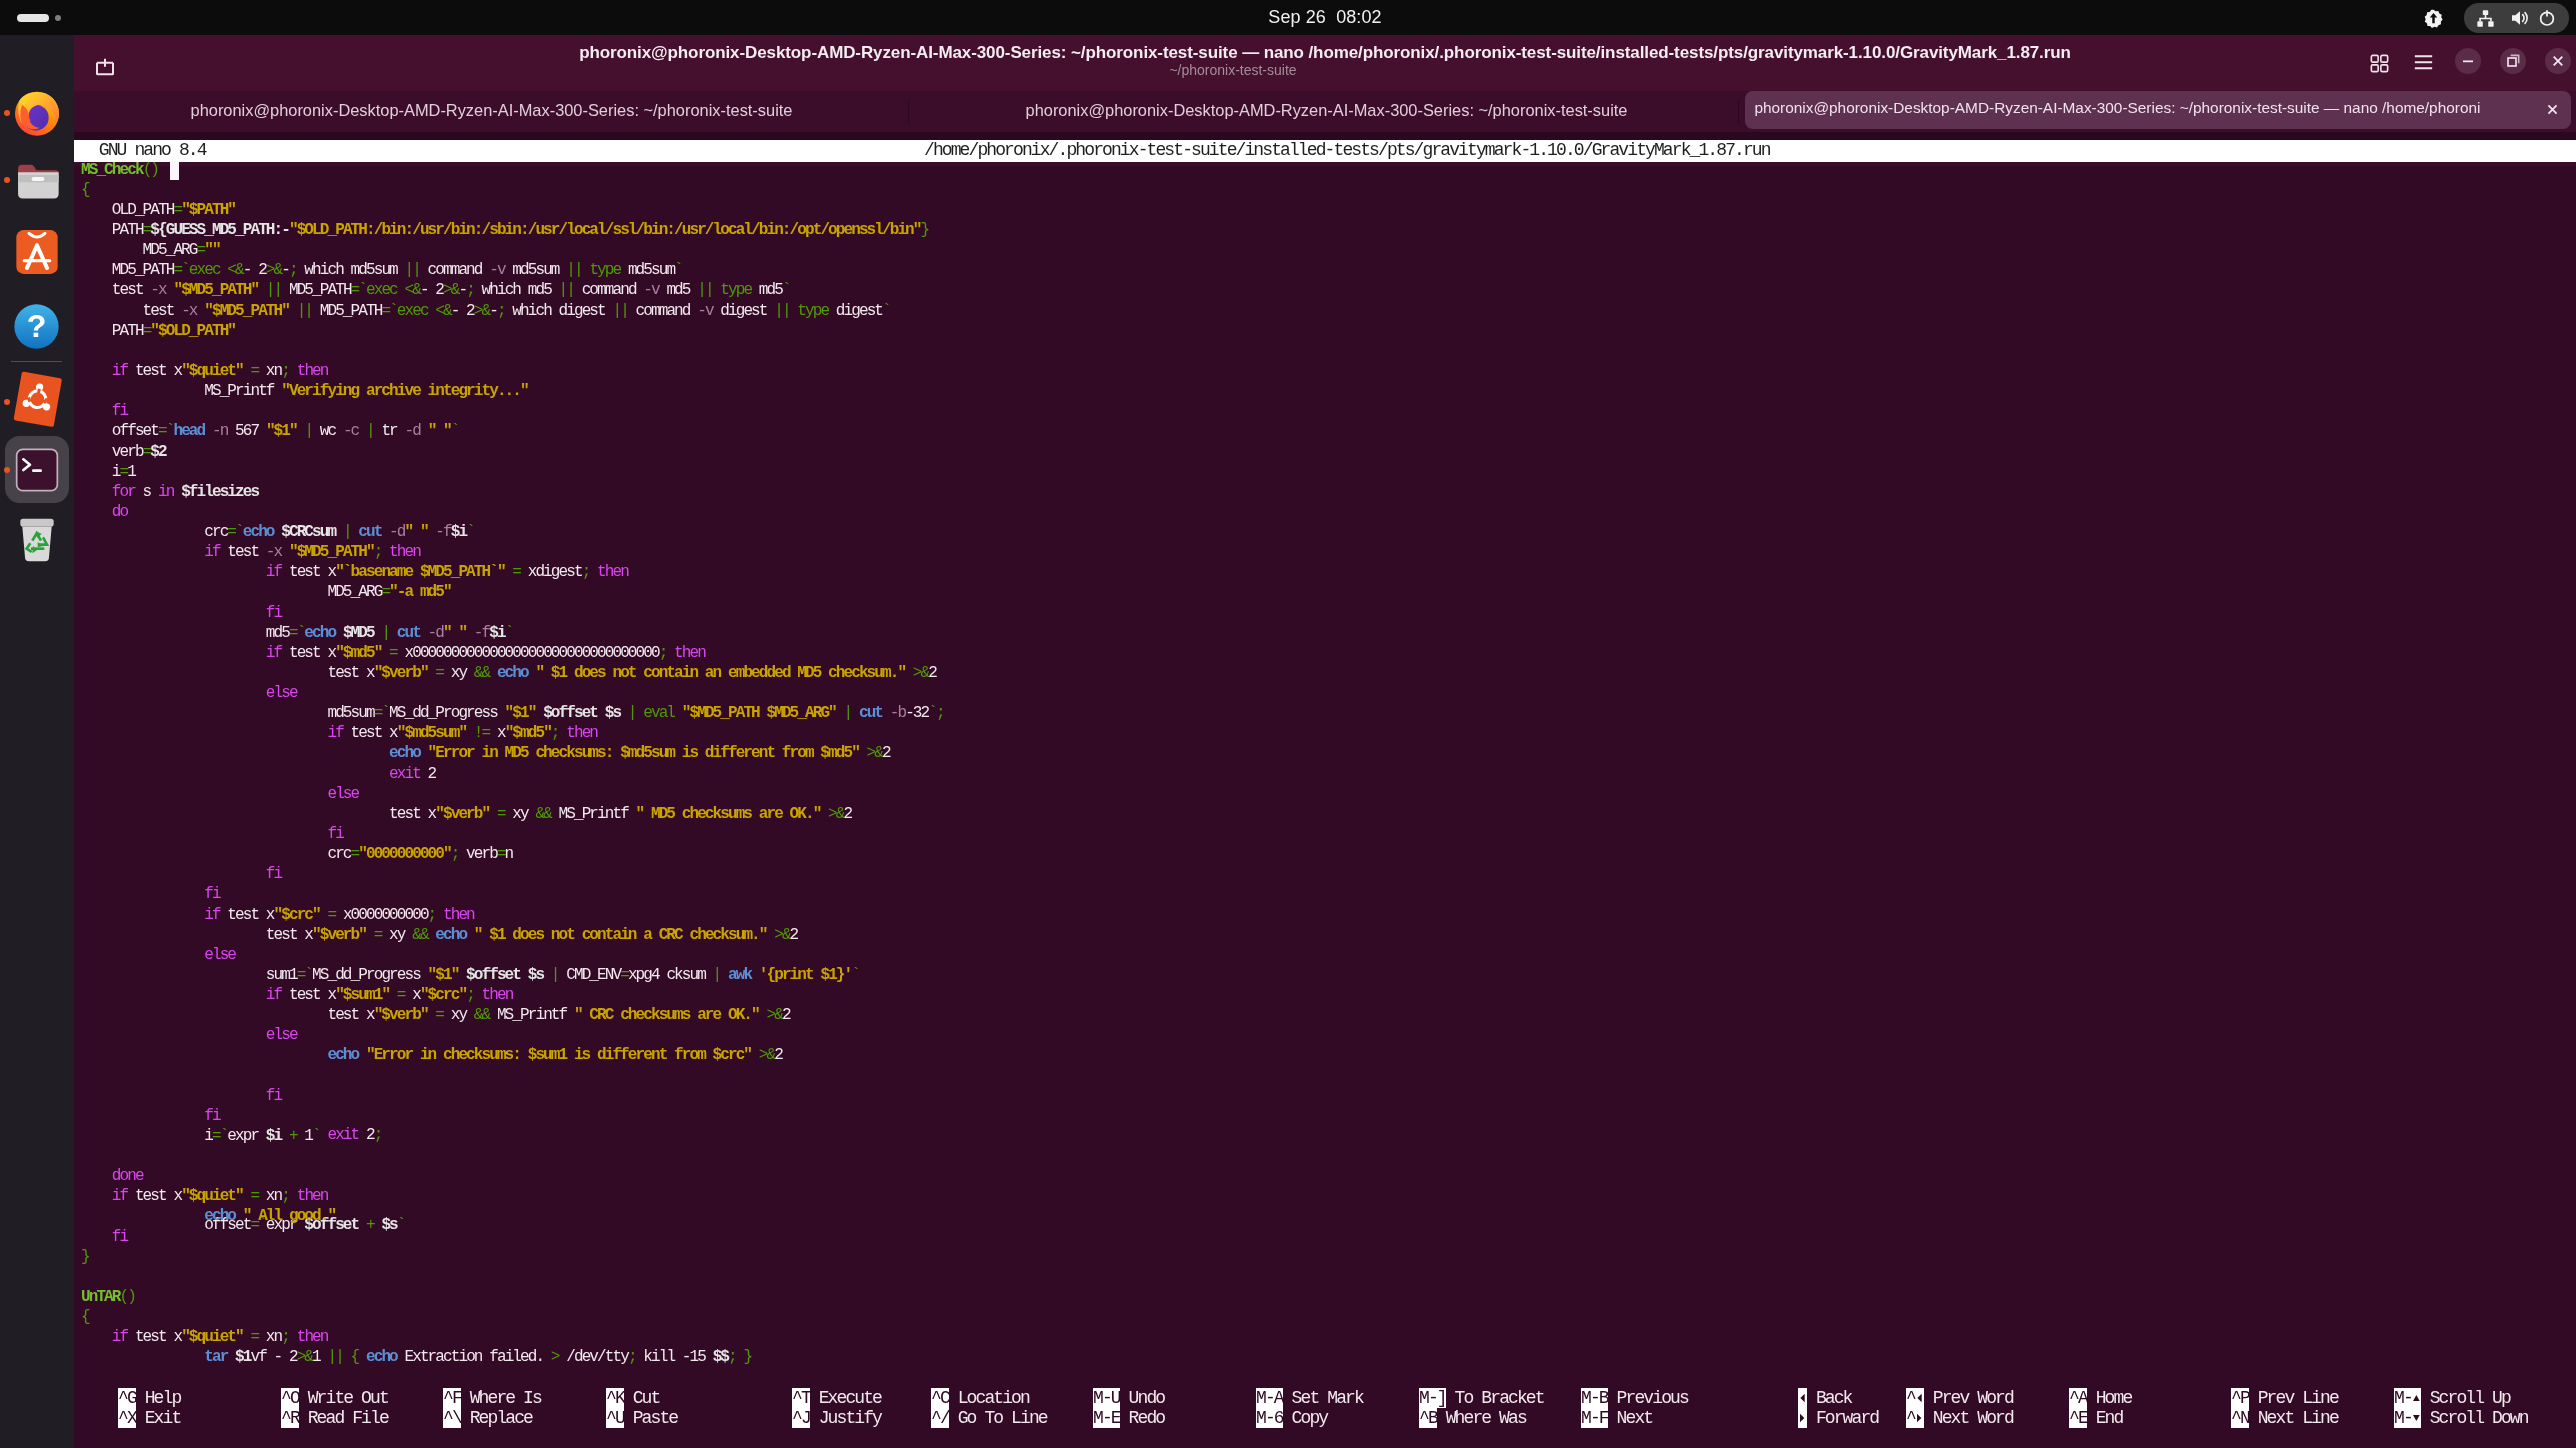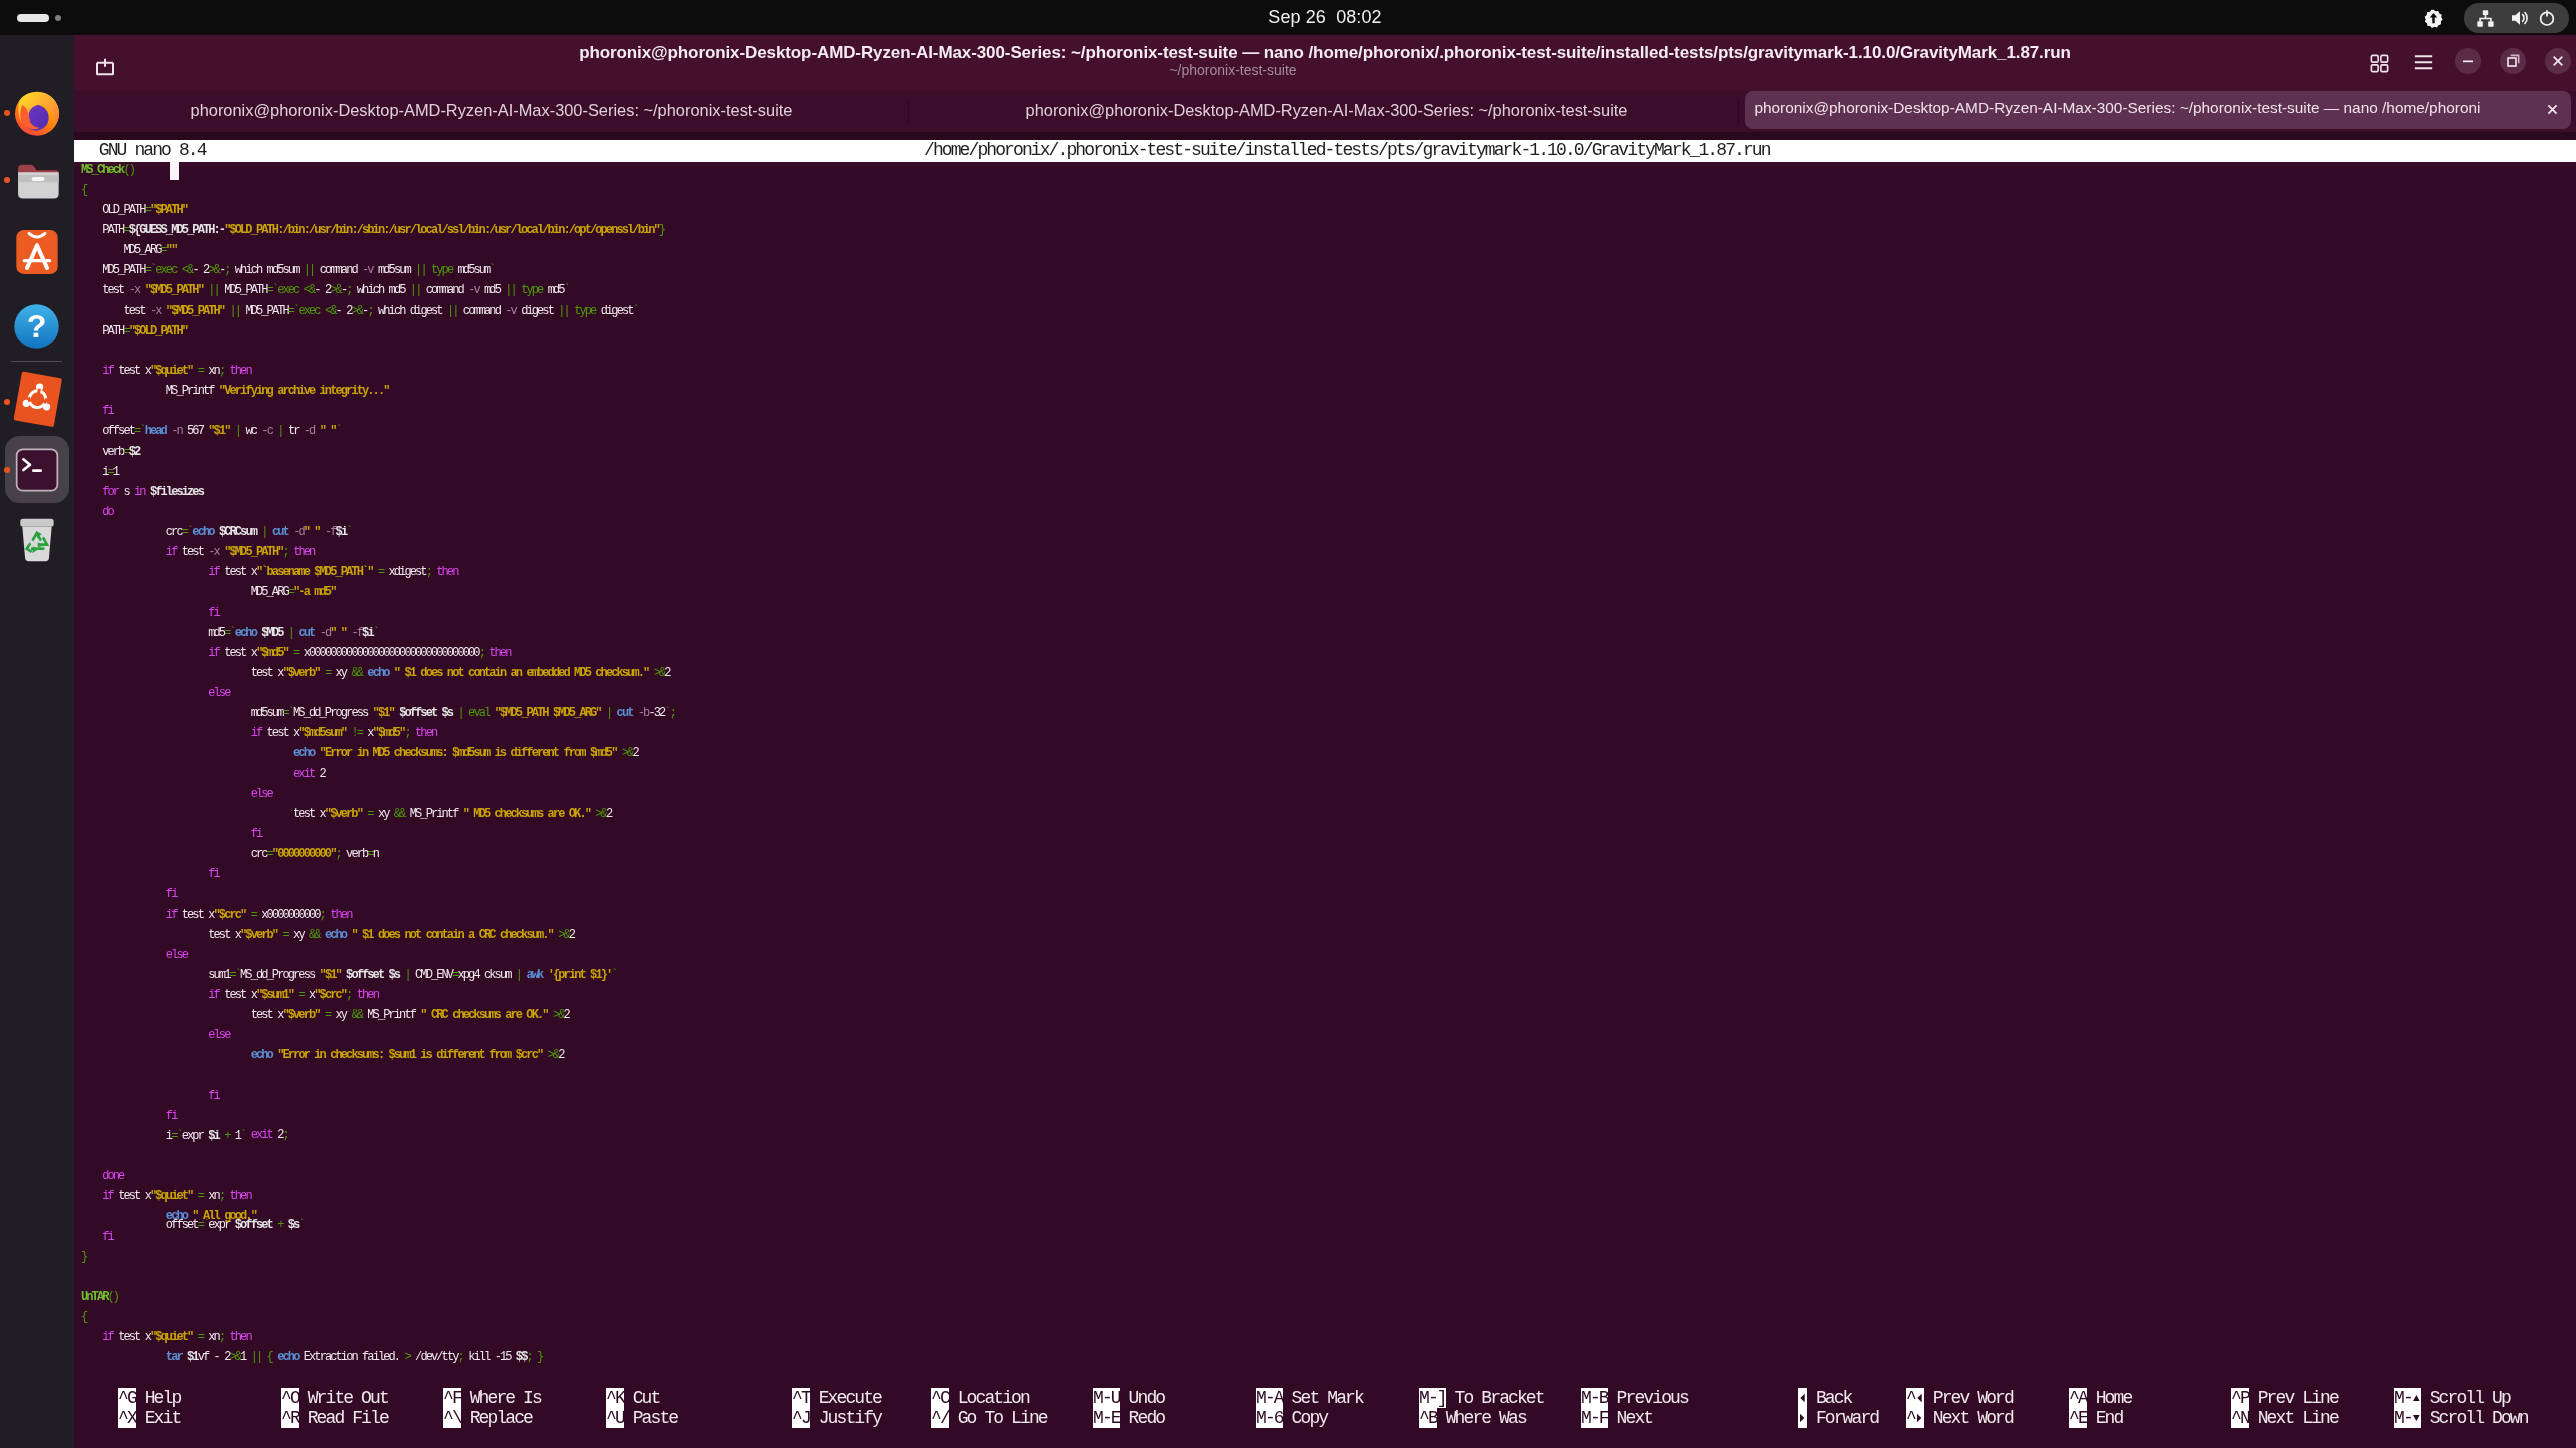--- a/index.html
+++ b/index.html
@@ -24,21 +24,21 @@
 #wsub { position:absolute; left:0; top:27px; width:2318px; text-align:center; color:#a58d9b; font-size:14px; }
 #tabbar { position:absolute; left:0; top:56px; width:2502px; height:75px; background:#3b0d2a; }
 .tabsep { position:absolute; top:9.4px; width:1.3px; height:24px; background:#2a0821; }
 .tabtxt { position:absolute; top:10px; width:835px; text-align:center; color:#e0cfda; font-size:16.4px; white-space:nowrap; overflow:hidden; }
 #atab { position:absolute; left:1671px; top:0px; width:826px; height:38px; border-radius:8px; background:#5e3150; }
 #atabtxt { position:absolute; left:9.4px; top:8px; width:782px; color:#f0e3ec; font-size:15.4px; white-space:nowrap; overflow:hidden;
   -webkit-mask-image:linear-gradient(90deg,#000 93%,transparent 99.5%); }
 #atabx { position:absolute; right:9.4px; top:9.4px; }
 #termpad { position:absolute; left:74px; top:132px; width:2502px; height:8px; background:#2a0920; }
 .row { position:absolute; left:81px; height:20px; line-height:20px; white-space:pre; color:#f2e9ee;
-       font-family:"Liberation Mono", monospace; font-size:12px; letter-spacing:-1.9px; }
+       font-family:"Liberation Mono", monospace; font-size:16px; letter-spacing:-1.9px; }
 .row span { letter-spacing:-1.9px; }
 .g { color:#4e9a06; }
 .k { color:#d946ef; }
 .f { color:#73be2d; font-weight:bold; }
 .y { color:#c9a400; font-weight:bold; }
 .r { color:#e5e5e5; font-weight:bold; }
 .b { color:#5b8fd4; font-weight:bold; }
 .m { color:#a87fa0; }
 #nanobar { position:absolute; left:74px; top:140px; width:2502px; height:21.5px; background:#ffffff; }
 .nbt { position:absolute; top:140px; height:14px; line-height:21.5px; color:#1f1f1f; white-space:pre;

